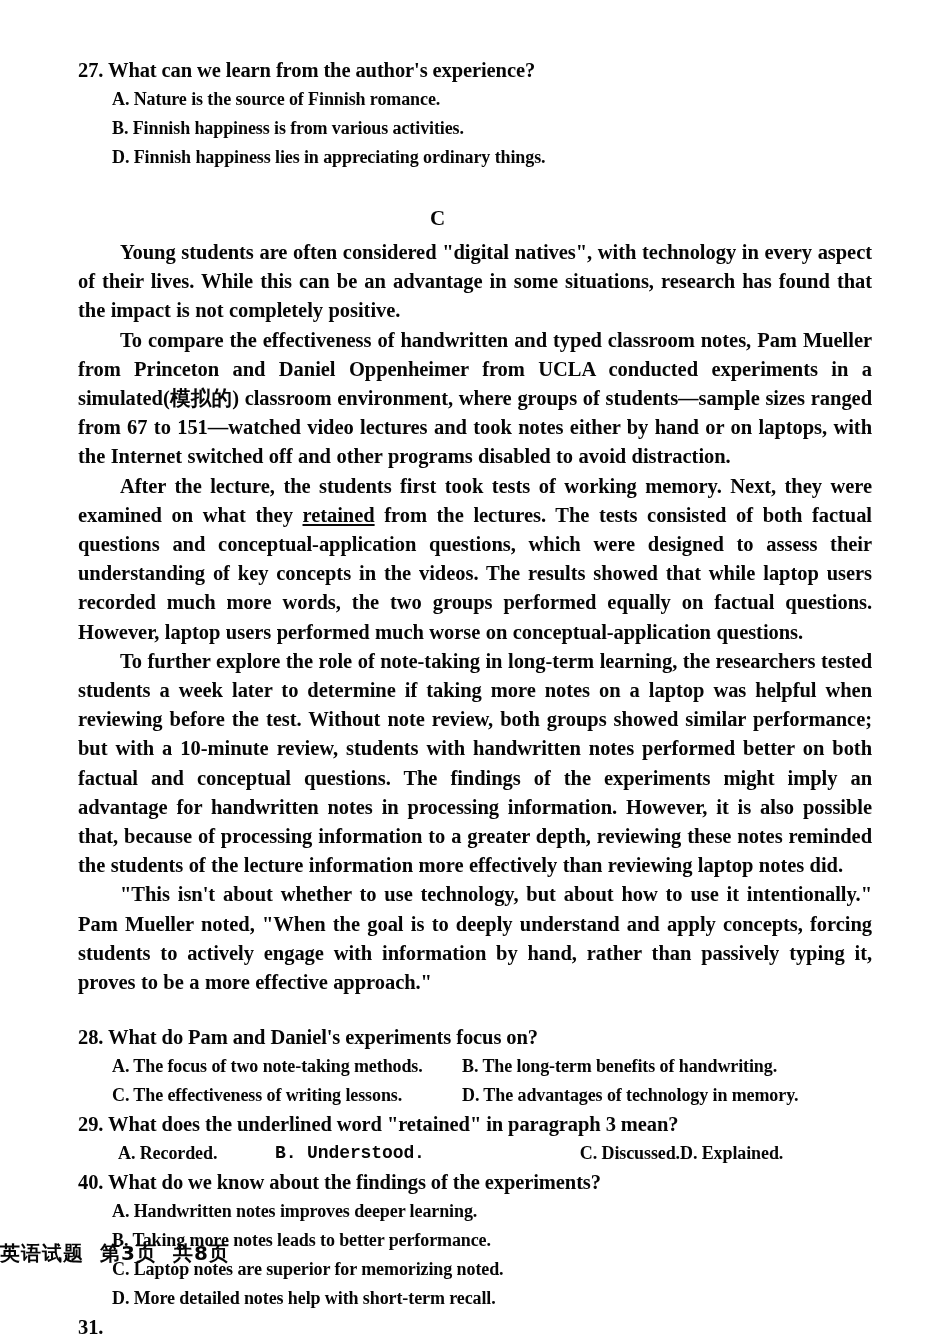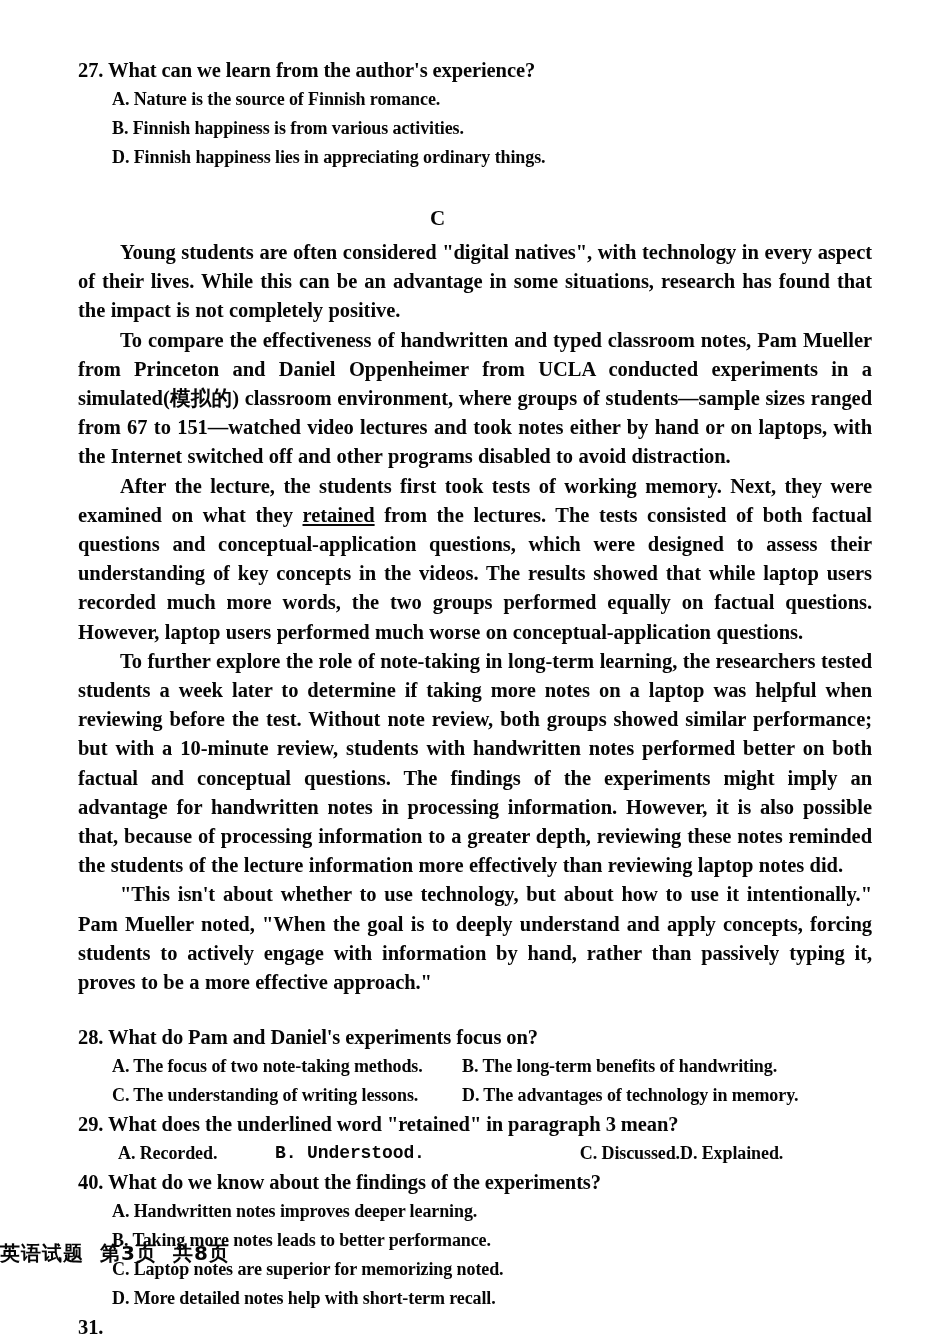--- a/index.html
+++ b/index.html
@@ -147,21 +147,21 @@
     <div class="question-block">
       <div class="q-stem">
         <span class="q-num">28.</span><span>What do Pam and Daniel's experiments focus on?</span>
       </div>
       <div class="opt-list">
         <div class="opt-row two-col">
           <span class="opt">A. The focus of two note-taking methods.</span>
           <span class="opt">B. The long-term benefits of handwriting.</span>
         </div>
         <div class="opt-row two-col">
-          <span class="opt">C. The understanding of writing lessons.</span>
+          <span class="opt">C. The effectiveness of writing lessons.</span>
           <span class="opt">D. The advantages of technology in memory.</span>
         </div>
       </div>
     </div>
 
     <div class="question-block">
       <div class="q-stem">
         <span class="q-num">29.</span><span>What does the underlined word "retained" in paragraph 3 mean?</span>
       </div>
       <div class="opt-list">

